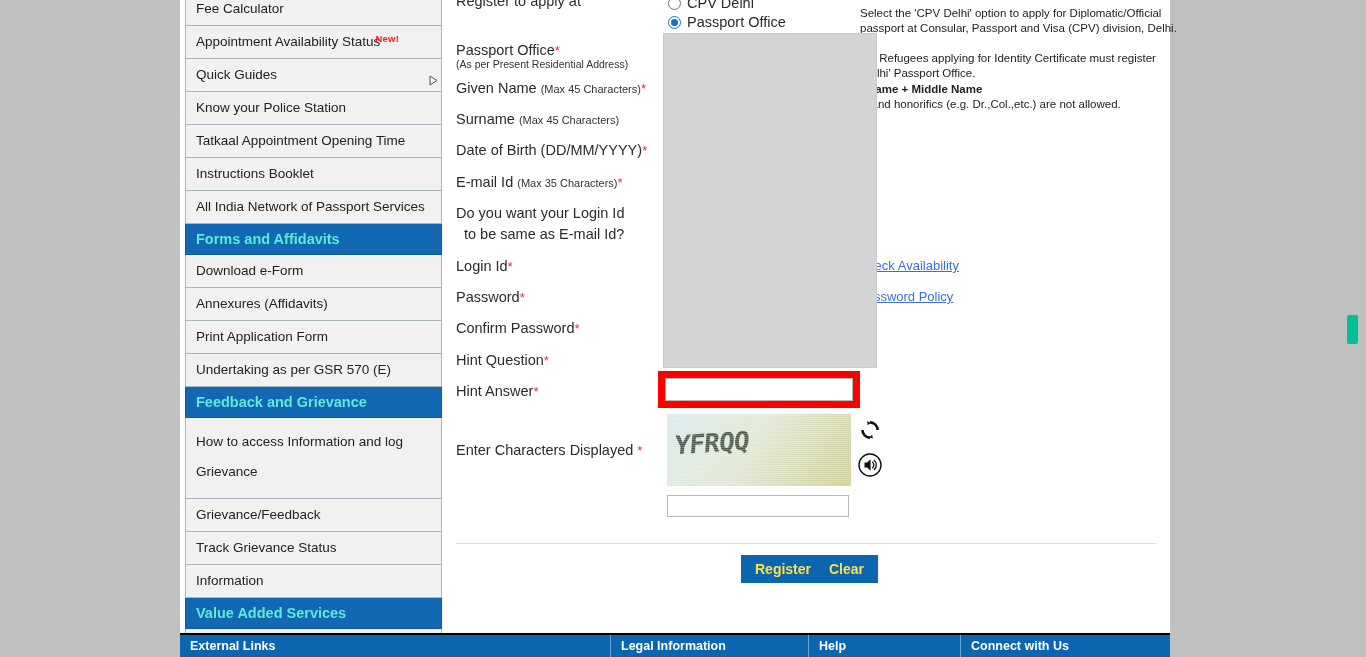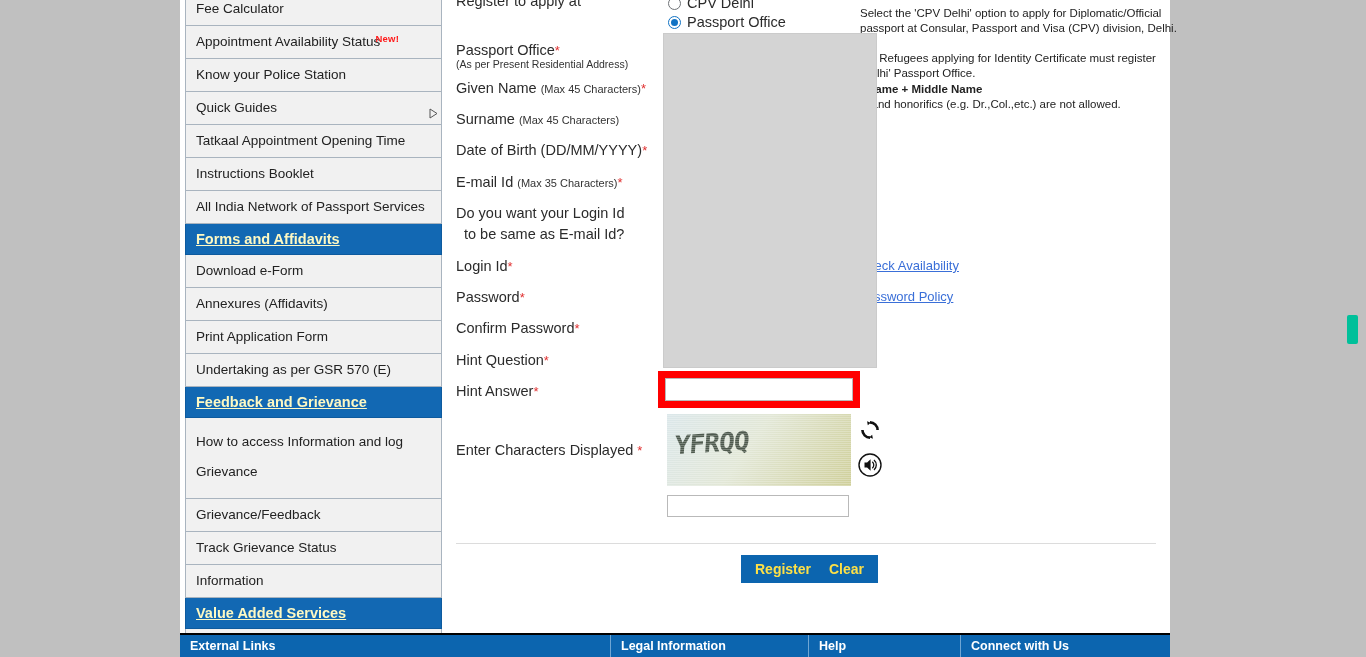--- a/index.html
+++ b/index.html
@@ -33,24 +33,23 @@
     color:#ff1a1a;font-size:9.5px;font-weight:bold;
     position:absolute;right:42px;top:5px;letter-spacing:.2px;
   }
   .sb-item .chev{
     position:absolute;right:12px;top:50%;transform:translateY(-50%);
     width:0;height:0;border-left:7px solid transparent;
     border-top:5px solid transparent;border-bottom:5px solid transparent;
   }
   .sb-item .chev svg{display:block;}
   .sb-head{
-    background:#1268b3;color:#fef9c3;font-weight:bold;font-size:14.5px;
+    background:#1268b3;color:#5eead4;font-weight:bold;font-size:14.5px;
     padding:7px 10px;border:1px solid #0d5a9e;border-top:none;
     box-sizing:border-box;
-    text-decoration:underline;
   }
   .sb-item.twoline{padding-top:9px;padding-bottom:11px;line-height:30px;}
   .sb-item.apps{display:flex;align-items:center;gap:6px;}
   .appicons{display:inline-flex;gap:3px;align-items:center;margin-left:6px;}
 
   
   .form{position:absolute;left:456px;top:0;width:700px;}
   .flabel{
     position:absolute;color:#2b2b2b;font-size:14.5px;white-space:nowrap;
   }
@@ -159,30 +158,30 @@
     <div class="sb-item first">
       <span>Fee Calculator</span>
     </div>
 
     <div class="sb-item">
       <span>Appointment Availability Status</span>
       <span class="newbadge">New!</span>
     </div>
 
     <div class="sb-item">
-      <span>Know your Police Station</span>
-    </div>
-
-    <div class="sb-item">
       <span>Quick Guides</span>
       <span class="chev">
         <svg width="9" height="11" viewBox="0 0 9 11">
             <path d="M1 1 L8 5.5 L1 10 Z" fill="none" stroke="#555" stroke-width="1"></path>
           </svg>
       </span>
+    </div>
+
+    <div class="sb-item">
+      <span>Know your Police Station</span>
     </div>
 
     <div class="sb-item">
       <span>Tatkaal Appointment Opening Time</span>
     </div>
 
     <div class="sb-item">
       <span>Instructions Booklet</span>
     </div>
 

